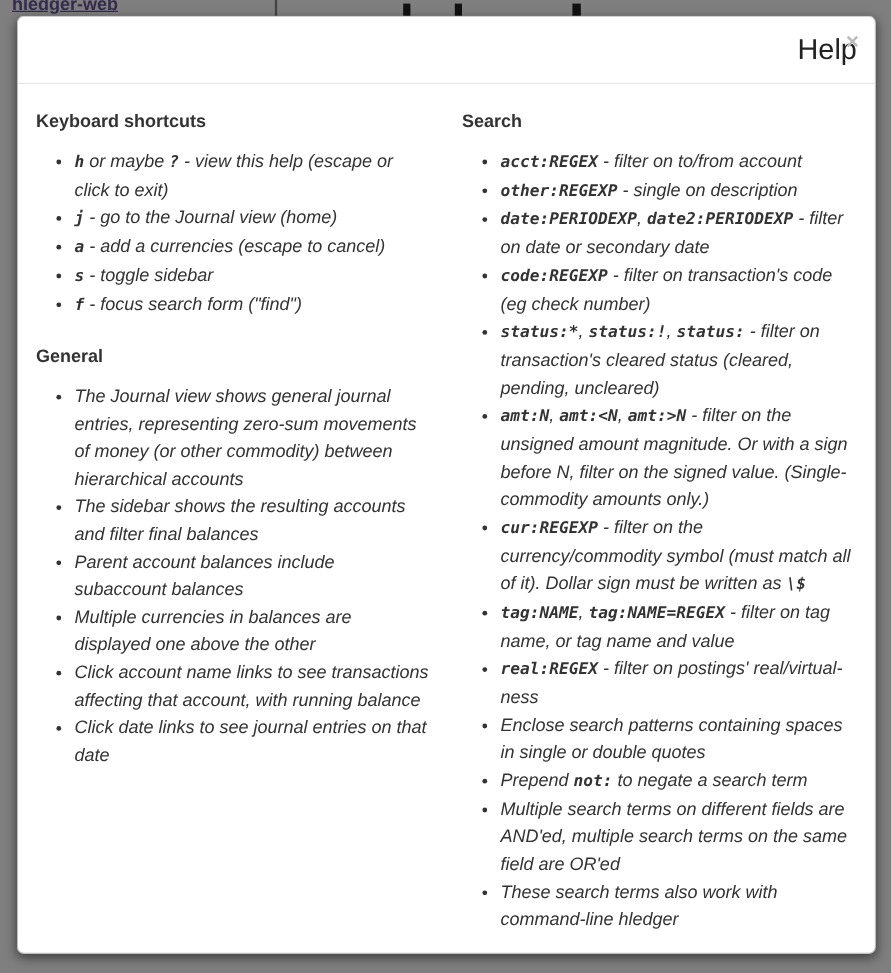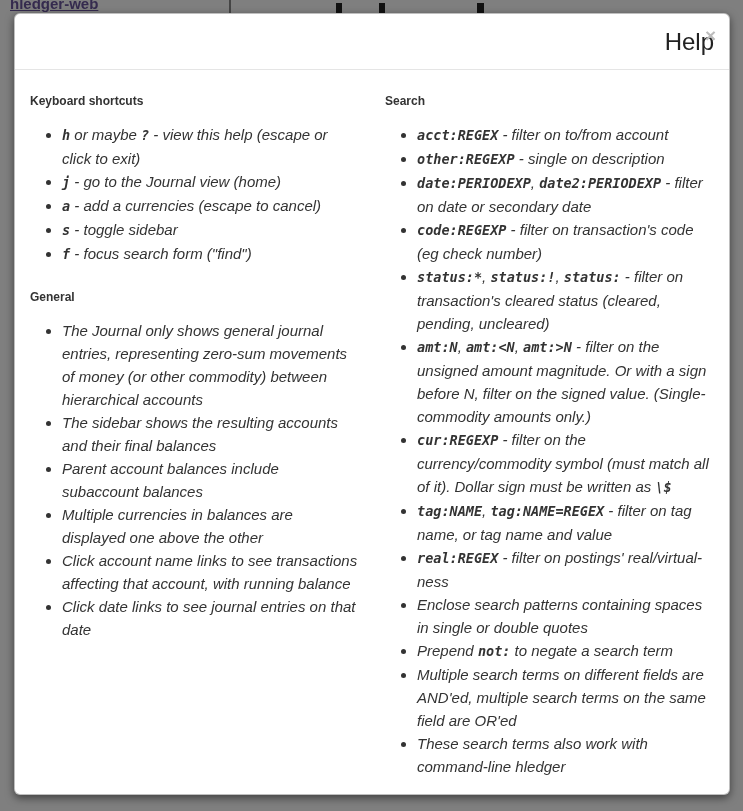--- a/index.html
+++ b/index.html
@@ -64,21 +64,21 @@
     display: flex;
     padding: 15px;
     color: #333;
     font-size: 15px; line-height: 23px;
   }
   .col { width: 50%; box-sizing: border-box; }
   .col-left  { padding-right: 14px; }
   .col-right { padding-left: 13px; }
 
   .sec-heading {
-    font-size: 12px; font-weight: bold; color: #333;
+    font-size: 15px; font-weight: bold; color: #333;
     margin: 5px 0 10px 0;
   }
   .col ul {
     margin: 10px 0 20px 0;
     padding-left: 32px;
     font-style: italic;
   }
   .col li { margin: 0; padding: 0; }
   code.term {
     font-family: "DejaVu Sans Mono", "Liberation Mono", monospace;
@@ -111,22 +111,22 @@
         <div class="sec-heading">Keyboard shortcuts</div>
         <ul>
           <li><code class="term">h</code><span> or maybe </span><code class="term">?</code><span> - view this help (escape or click to exit)</span></li>
           <li><code class="term">j</code><span> - go to the Journal view (home)</span></li>
           <li><code class="term">a</code><span> - add a currencies (escape to cancel)</span></li>
           <li><code class="term">s</code><span> - toggle sidebar</span></li>
           <li><code class="term">f</code><span> - focus search form ("find")</span></li>
         </ul>
         <div class="sec-heading">General</div>
         <ul>
-          <li><span>The Journal only shows general journal entries, representing zero-sum movements of money (or other commodity) between hierarchical accounts</span></li>
-          <li><span>The sidebar shows the resulting accounts and their final balances</span></li>
+          <li><span>The Journal view shows general journal entries, representing zero-sum movements of money (or other commodity) between hierarchical accounts</span></li>
+          <li><span>The sidebar shows the resulting accounts and filter final balances</span></li>
           <li><span>Parent account balances include subaccount balances</span></li>
           <li><span>Multiple currencies in balances are displayed one above the other</span></li>
           <li><span>Click account name links to see transactions affecting that account, with running balance</span></li>
           <li><span>Click date links to see journal entries on that date</span></li>
         </ul>
       </div>
     <div class="col col-right">
         <div class="sec-heading">Search</div>
         <ul>
           <li><code class="term">acct:REGEX</code><span> - filter on to/from account</span></li>

